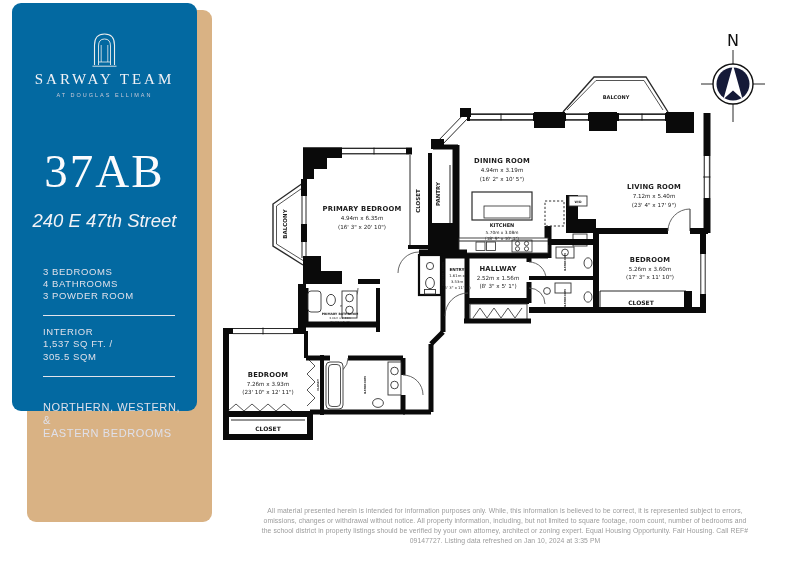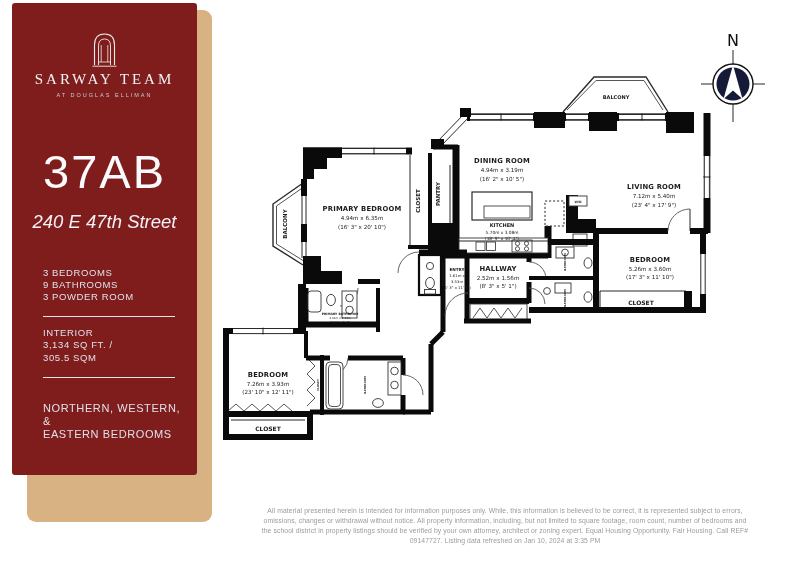--- a/index.html
+++ b/index.html
@@ -1,28 +1,28 @@
 <!DOCTYPE html>
 <html><head>
 <meta charset="utf-8">
 <style>
   html,body{margin:0;padding:0;background:#fff;}
   #stage{position:relative;width:800px;height:565px;background:#fff;overflow:hidden;
          font-family:"Liberation Sans",sans-serif;}
   
   #gold-shadow{position:absolute;left:27px;top:10px;width:185px;height:512px;
                background:#d9b284;border-radius:9px;}
-  #sidebar{position:absolute;left:12px;top:3px;width:185px;height:472px;
-           background:#7f1d1d;border-radius:3px;color:#e8e8ef;}
+  #sidebar{position:absolute;left:12px;top:3px;width:185px;height:408px;
+           background:#0369a1;border-radius:9px;color:#e8e8ef;}
   .sb-center{text-align:center;}
   #brand-icon{margin:28px auto 4px auto;display:block;}
   #brand-name{font-family:"Liberation Serif",serif;font-size:15px;letter-spacing:3px;
               color:#f2f2f6;margin-top:2px;}
   #brand-sub{font-size:5.5px;letter-spacing:2px;color:#c9cad8;margin-top:4px;}
-  #unit-number{font-family:Liberation Sans, sans-serif;font-size:47px;font-weight:400;
+  #unit-number{font-family:Liberation Serif, serif;font-size:47px;font-weight:400;
                letter-spacing:2px;color:#fbfbfd;margin-top:46px;}
   #address{font-family:Liberation Sans, sans-serif;font-style:italic;font-size:18.5px;
            color:#f2f2f6;margin-top:12px;}
   .sb-left{padding-left:31px;padding-right:14px;text-align:left;}
   #facts{margin-top:34px;font-size:9.5px;line-height:12px;letter-spacing:.6px;color:#dfe0ea;}
   #bonus{margin-top:9px;font-size:9.5px;letter-spacing:.4px;color:#dfe0ea;}
   .divider{border:none;border-top:1px solid #e3e4ec;width:132px;margin:13px 0 0 31px;}
   #interior-row{display:flex;margin-top:10px;font-size:9.5px;letter-spacing:.6px;color:#dfe0ea;flex-direction:column;}
   #interior-label{width:69px;}
   #interior-val{line-height:13px;}
@@ -72,30 +72,30 @@
       <line x1="6.5" y1="31" x2="18.5" y2="31" stroke="#eceded" stroke-width="0.8"></line>
       <line x1="0.5" y1="35.2" x2="24.5" y2="35.2" stroke="#eceded" stroke-width="0.9"></line>
     </svg>
     <div id="brand-name">SARWAY TEAM</div>
     <div id="brand-sub">AT DOUGLAS ELLIMAN</div>
     <div id="unit-number">37AB</div>
     <div id="address">240 E 47th Street</div>
 
     <div id="facts" class="sb-left">
       <div>3 BEDROOMS</div>
-      <div>9 BATHROOMS</div>
+      <div>4 BATHROOMS</div>
       <div>3 POWDER ROOM</div>
     </div>
 
     <hr class="divider">
 
     <div id="interior-row" class="sb-left">
       <div id="interior-label">INTERIOR</div>
       <div id="interior-val">
-        <div>3,134 SQ FT. /</div>
+        <div>1,537 SQ FT. /</div>
         <div>305.5 SQM</div>
       </div>
     </div>
 
     <hr class="divider">
 
     <div id="exposures" class="sb-left">
       <div>NORTHERN, WESTERN, &amp;</div>
       <div>EASTERN BEDROOMS</div>
     </div>

